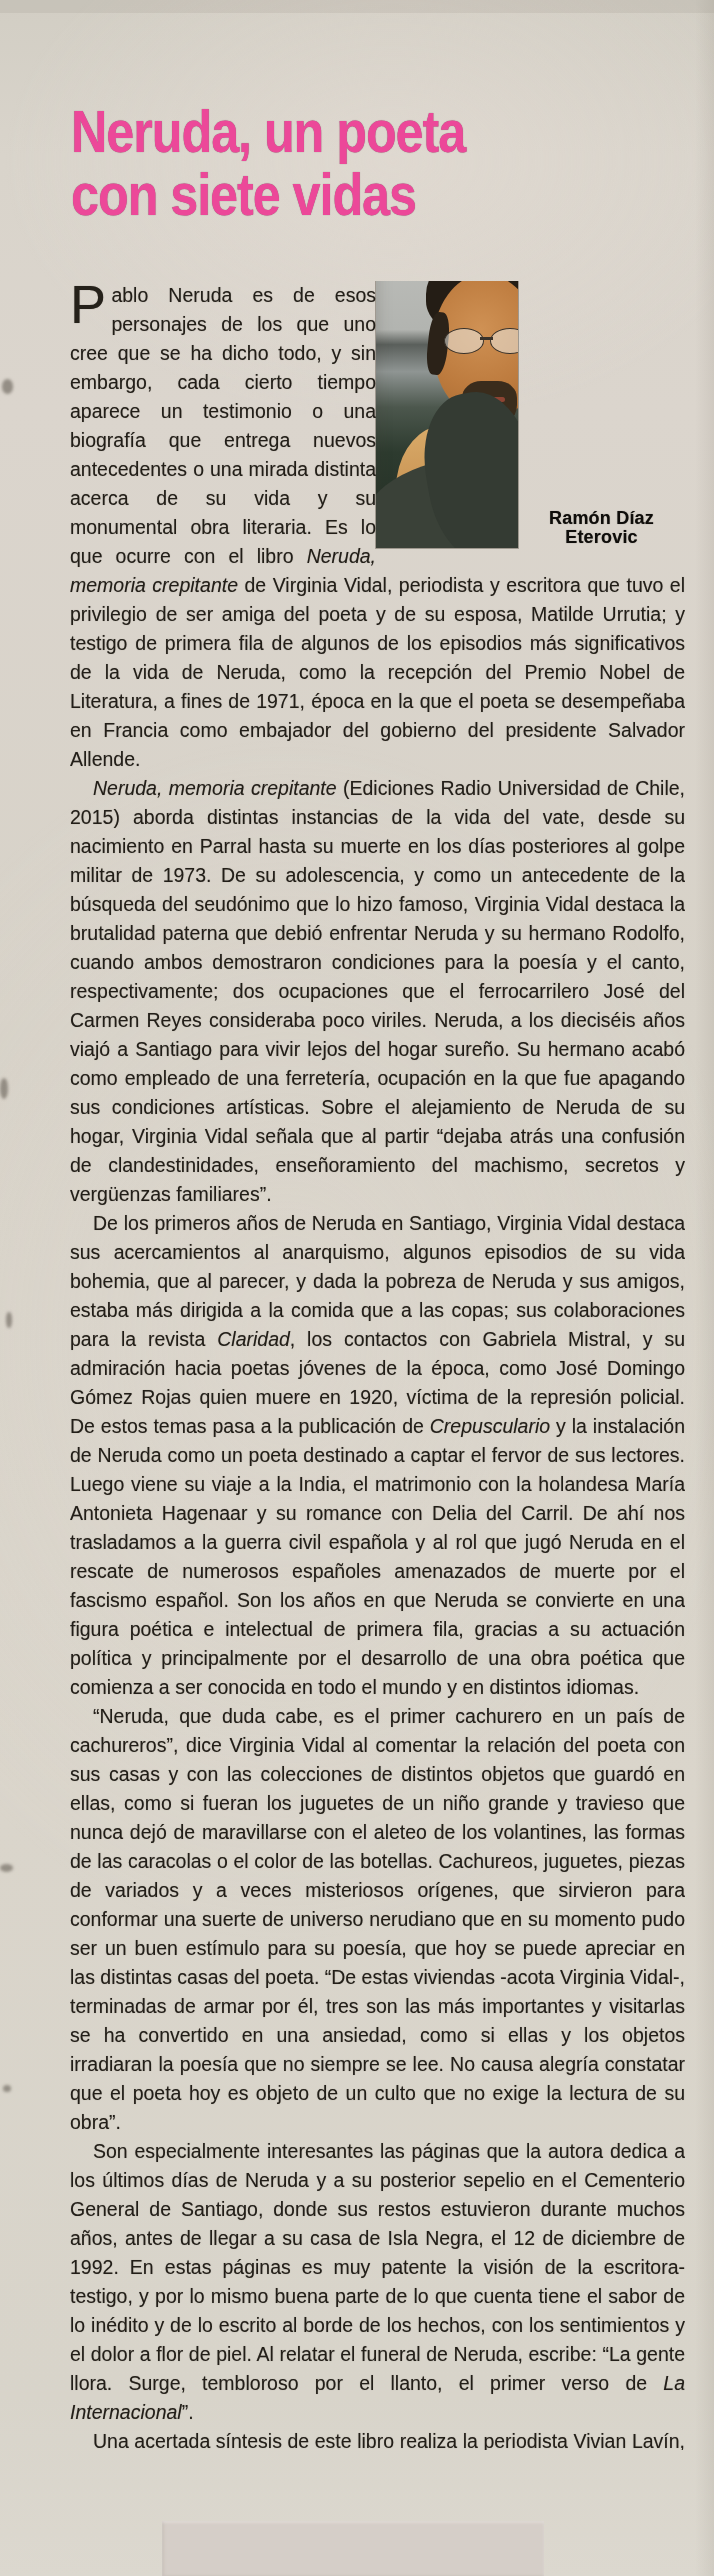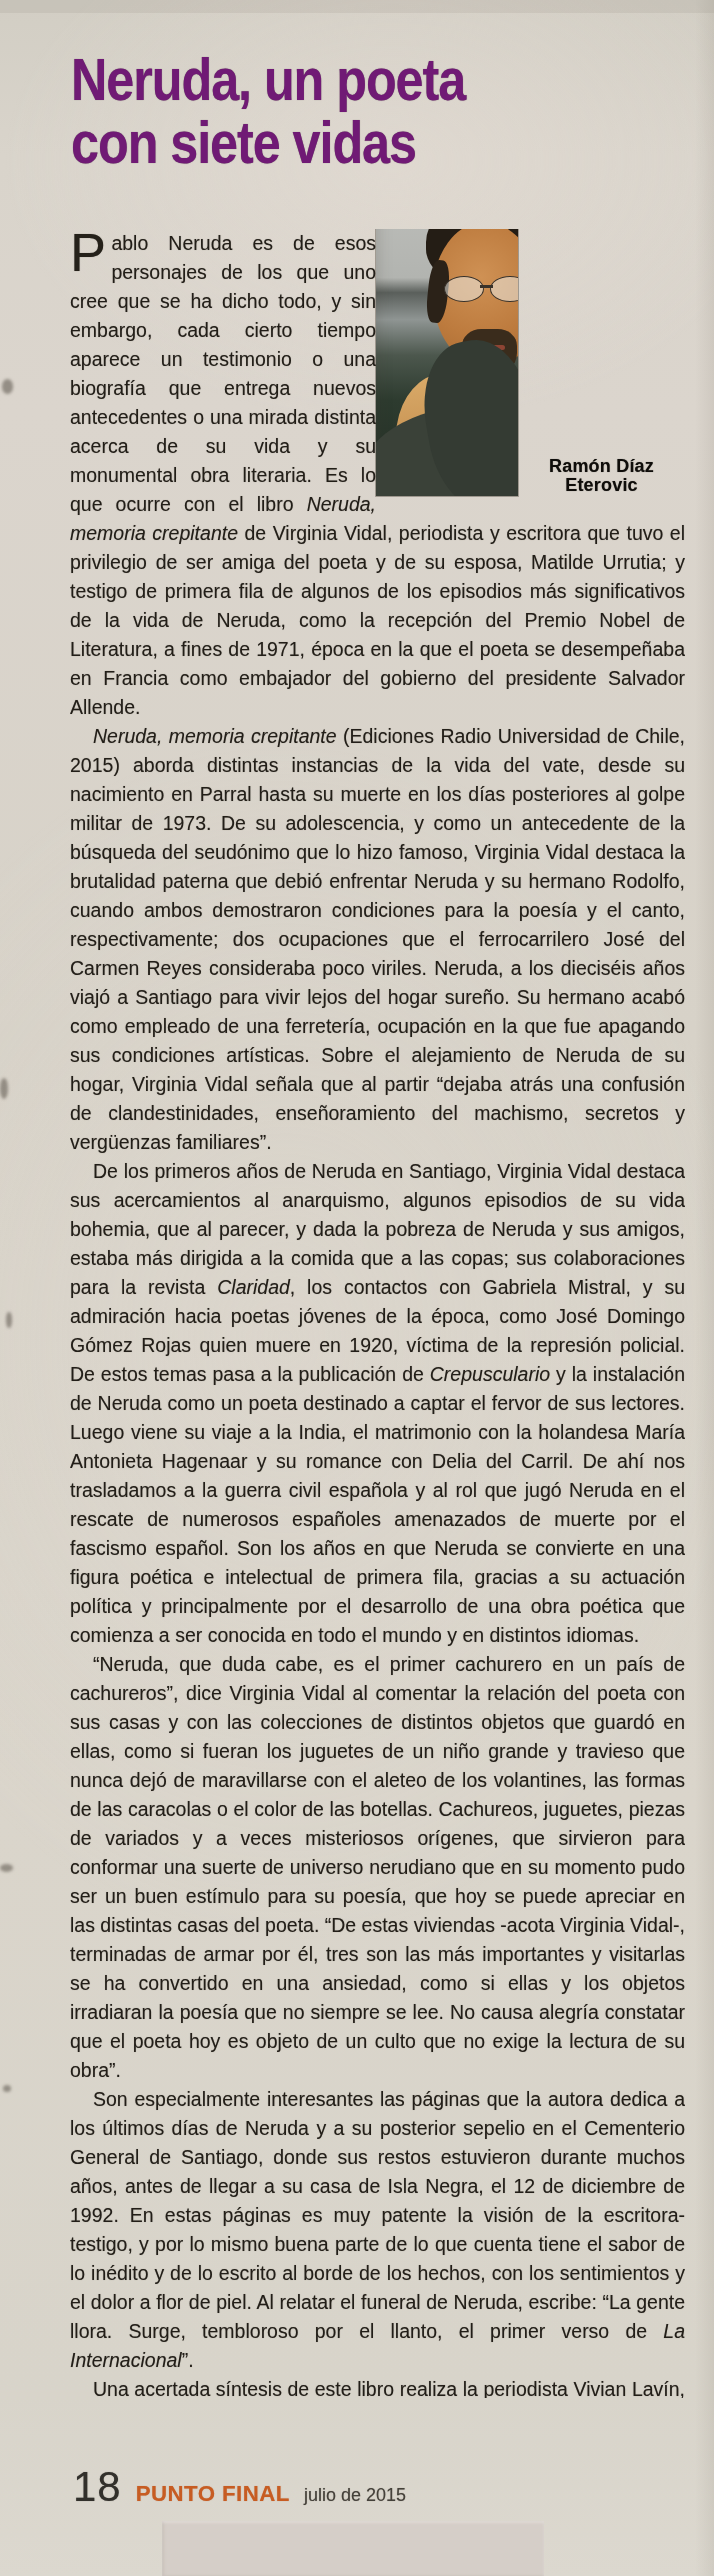--- a/index.html
+++ b/index.html
@@ -11,21 +11,21 @@
       radial-gradient(625px 804px at 40% 1340px, rgba(225,218,209,0.35), rgba(225,218,209,0) 75%),
       linear-gradient(180deg,#d2cec4 0%,#d9d4cb 6%,#dbd5cd 16%,#d7d2c8 40%,#dad5cb 70%,#d8d4ca 93%,#dcd8cf 100%);
   }
   .page{position:relative;width:715px;height:2576px;}
   .edge-shade{position:absolute;right:0;top:0;width:19.7px;height:100%;
     background:linear-gradient(90deg,rgba(120,112,100,0) 0%,rgba(120,112,100,0.13) 100%);}
   .top-shade{position:absolute;left:0;top:0;width:100%;height:12.5px;background:rgba(105,99,88,0.10);}
   .smudge{position:absolute;background:rgba(62,56,46,0.45);filter:blur(1.4px);border-radius:50%;}
 
   
-  .title-block{padding:48px 0 0 71px;color:#701a75;}
+  .title-block{padding:100px 0 0 71px;color:#ec4899;}
   .title-line{
     font-weight:bold;font-size:60px;line-height:63px;letter-spacing:-1.3px;
     transform:scaleX(0.84);transform-origin:left center;white-space:nowrap;
     text-shadow:0 0 0.9px rgba(20,17,12,0.55);
   }
 
   
   .article{
     margin:55px 30px 0 70px;width:615px;height:2169px;overflow:hidden;
     font-size:19.5px;line-height:29px;color:#221e18;
@@ -128,22 +128,17 @@
     <p><span>De los primeros años de Neruda en Santiago, Virginia Vidal destaca sus acercamientos al anarquismo, algunos episodios de su vida bohemia, que al parecer, y dada la pobreza de Neruda y sus amigos, estaba más dirigida a la comida que a las copas; sus colaboraciones para la revista </span><span class="it">Claridad</span><span>, los contactos con Gabriela Mistral, y su admiración hacia poetas jóvenes de la época, como José Domingo Gómez Rojas quien muere en 1920, víctima de la represión policial. De estos temas pasa a la publicación de </span><span class="it">Crepusculario</span><span> y la instalación de Neruda como un poeta destinado a captar el fervor de sus lectores. Luego viene su viaje a la India, el matrimonio con la holandesa María Antonieta Hagenaar y su romance con Delia del Carril. De ahí nos trasladamos a la guerra civil española y al rol que jugó Neruda en el rescate de numerosos españoles amenazados de muerte por el fascismo español. Son los años en que Neruda se convierte en una figura poética e intelectual de primera fila, gracias a su actuación política y principalmente por el desarrollo de una obra poética que comienza a ser conocida en todo el mundo y en distintos idiomas.</span></p>
 
     <p><span>“Neruda, que duda cabe, es el primer cachurero en un país de cachureros”, dice Virginia Vidal al comentar la relación del poeta con sus casas y con las colecciones de distintos objetos que guardó en ellas, como si fueran los juguetes de un niño grande y travieso que nunca dejó de maravillarse con el aleteo de los volantines, las formas de las caracolas o el color de las botellas. Cachureos, juguetes, piezas de variados y a veces misteriosos orígenes, que sirvieron para conformar una suerte de universo nerudiano que en su momento pudo ser un buen estímulo para su poesía, que hoy se puede apreciar en las distintas casas del poeta. “De estas viviendas -acota Virginia Vidal-, terminadas de armar por él, tres son las más importantes y visitarlas se ha convertido en una ansiedad, como si ellas y los objetos irradiaran la poesía que no siempre se lee. No causa alegría constatar que el poeta hoy es objeto de un culto que no exige la lectura de su obra”.</span></p>
 
     <p><span>Son especialmente interesantes las páginas que la autora dedica a los últimos días de Neruda y a su posterior sepelio en el Cementerio General de Santiago, donde sus restos estuvieron durante muchos años, antes de llegar a su casa de Isla Negra, el 12 de diciembre de 1992. En estas páginas es muy patente la visión de la escritora-testigo, y por lo mismo buena parte de lo que cuenta tiene el sabor de lo inédito y de lo escrito al borde de los hechos, con los sentimientos y el dolor a flor de piel. Al relatar el funeral de Neruda, escribe: “La gente llora. Surge, tembloroso por el llanto, el primer verso de </span><span class="it">La Internacional</span><span>”.</span></p>
 
     <p><span>Una acertada síntesis de este libro realiza la periodista Vivian Lavín, cuando en su prólogo comenta: “Virginia Vidal se convierte en una fuente privilegiada para acceder a la figura de Pablo Neruda (...) En esto radica parte del valor de este libro (...) un relato en primera persona que obtenemos de una memoriosa Virginia Vidal que relata detalles de aguda observadora”. A eso sólo podemos agregar que con su pluma ágil, documentada y atractiva de leer, la autora nos invita a una nueva travesía por la siempre interesante vida de Neruda </span></p>
 
   </div>
 
-  <div class="footer">
-    <span class="page-number">18</span>
-    <span class="magazine-name" style="color: rgb(199, 92, 34);">PUNTO FINAL</span>
-    <span class="issue-date">julio de 2015</span>
-  </div>
 
   <div class="next-page-edge"></div>
 
 </div>
 
 
 </body></html>

